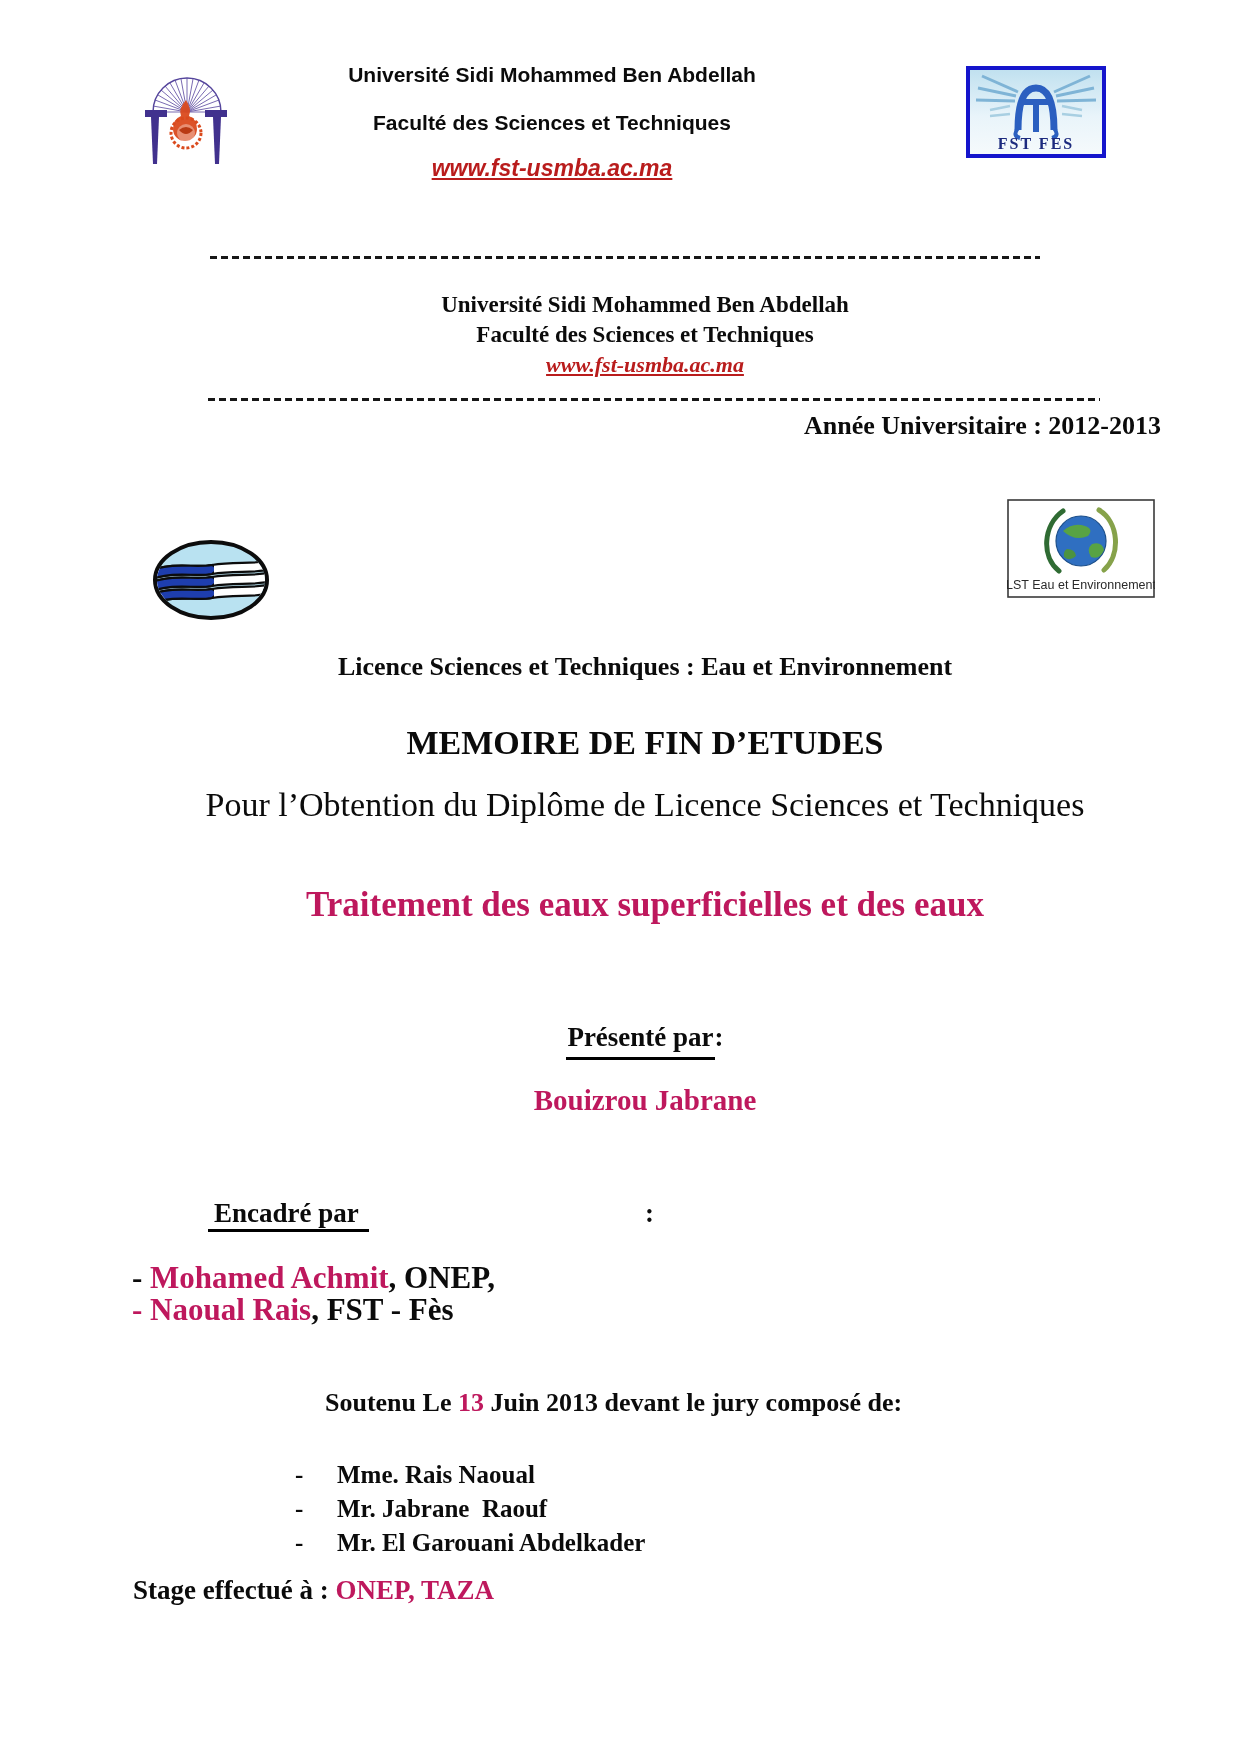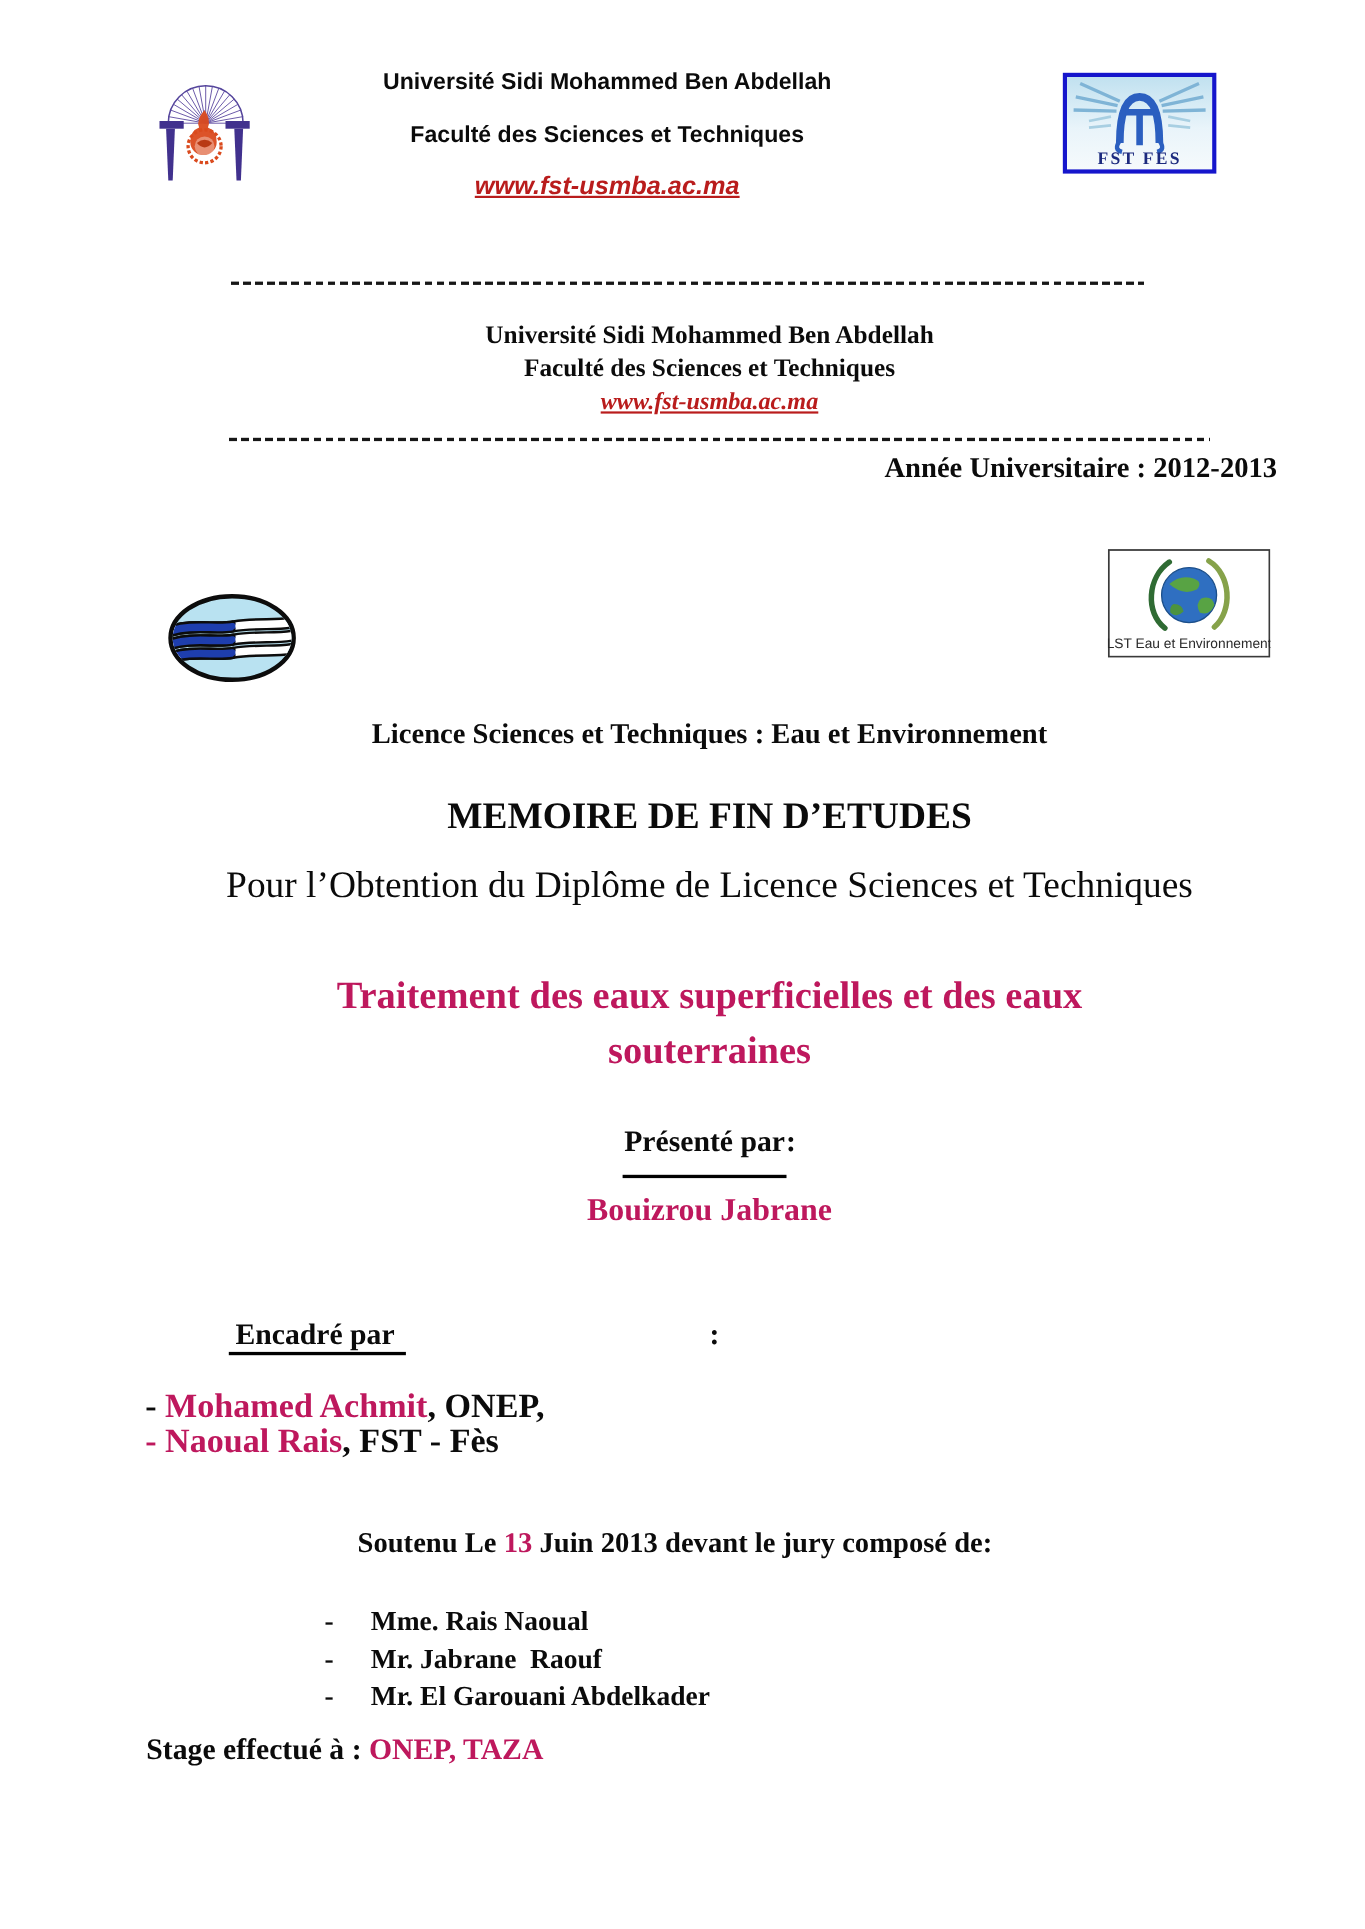--- a/index.html
+++ b/index.html
@@ -14,21 +14,21 @@
   .b{font-weight:bold;}
   .i{font-style:italic;}
   .pre{white-space:pre;}
   .red{color:#be185d;}
   .link{color:#b91c1c;text-decoration:underline;}
   .dashline{
     height:3px;
     background:repeating-linear-gradient(90deg,#171717 0 7px,transparent 7px 11px);
   }
   .underline-pad{border-bottom:3px solid #000;padding:0 10px 1px 6px;}
-  .underline-tight{border-bottom:3px solid #000;padding:0 1px 16px 1px;}
+  .underline-tight{border-bottom:3px solid #000;padding:0 1px 5px 1px;}
   .top-head div{line-height:1;}
   .jury-row{display:flex;align-items:baseline;}
   .jury-dash{width:42px;}
 </style>
 </head>
 <body>
 
 <svg class="abs" style="left:143px;top:72px;" width="86" height="94" viewBox="0 0 86 94">
   <path d="M44 40L10 40M44 40L10 34M44 40L12 28M44 40L15 23M44 40L18 18M44 40L22 14M44 40L27 11M44 40L32 8M44 40L38 7M44 40L44 6M44 40L50 7M44 40L56 8M44 40L61 11M44 40L66 14M44 40L70 18M44 40L73 23M44 40L76 28M44 40L78 34M44 40L78 40" stroke="#6a59a8" stroke-width="0.9" fill="none"></path>
   <path d="M10 40A34 34 0 0 1 78 40" stroke="#55459c" stroke-width="1.4" fill="none"></path>
@@ -112,21 +112,20 @@
   <text x="74" y="90" text-anchor="middle" font-family="Liberation Sans, sans-serif" font-size="12.5" fill="#2a2a2a">LST Eau et Environnement</text>
 </svg>
 
 <div class="centered b serif" style="top:652px;font-size:26px;">Licence Sciences et Techniques : Eau et Environnement</div>
 
 <div class="centered b serif" style="top:724px;font-size:34px;">MEMOIRE DE FIN D’ETUDES</div>
 <div class="centered serif" style="top:786px;font-size:34px;">Pour l’Obtention du Diplôme de Licence Sciences et Techniques</div>
 
 <div class="centered b serif red" style="top:880px;font-size:35px;line-height:50px;">
   <div>Traitement des eaux superficielles et des eaux</div>
-  <div>souterraines</div>
 </div>
 
 <div class="centered b serif" style="top:1022px;font-size:27px;">
   <span class="underline-tight">Présenté par</span><span>:</span>
 </div>
 
 <div class="centered b serif red" style="top:1082px;font-size:29px;line-height:37px;">
   <div>Bouizrou Jabrane</div>
 </div>
 

